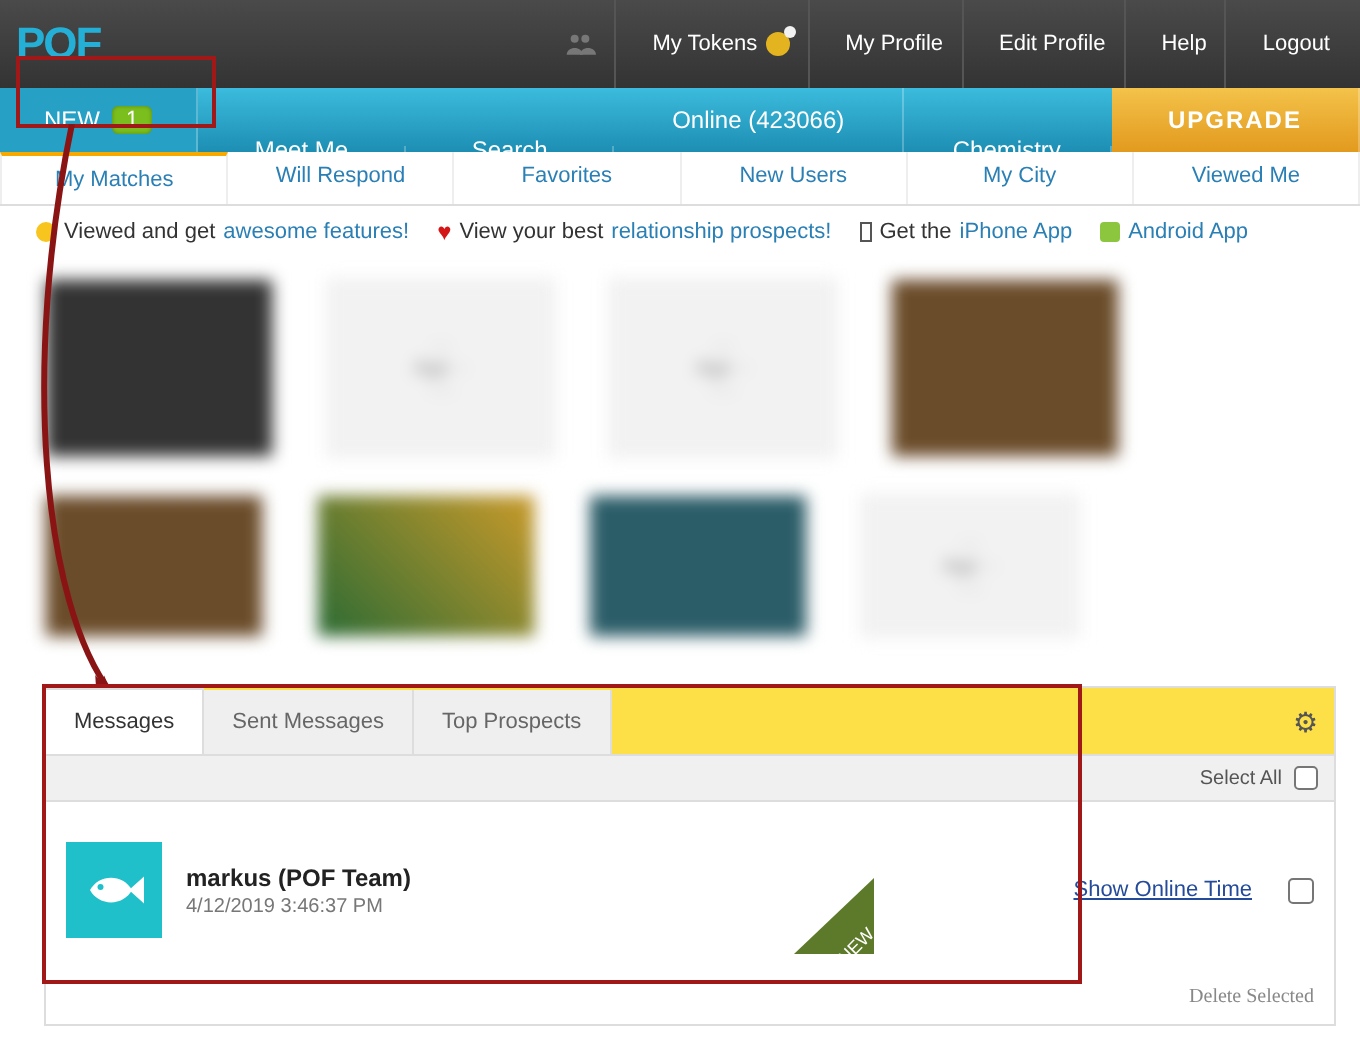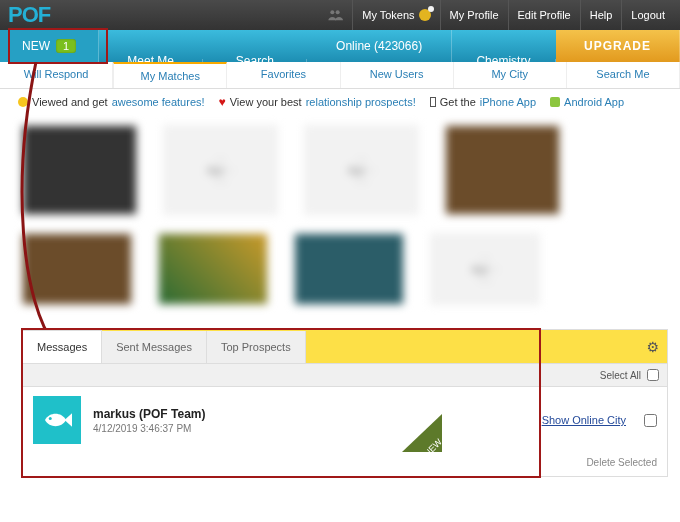--- a/index.html
+++ b/index.html
@@ -1,24 +1,24 @@
 <!DOCTYPE html>
 <html><head>
 <meta charset="utf-8">
 <style>
   * { box-sizing: border-box; margin: 0; padding: 0; }
   body { font-family: Arial, Helvetica, sans-serif; font-size: 12px; background: #fff; width: 680px; }
   .wrap { width: 680px; background: #fff; position: relative; }
 
   
-  .topbar { background: linear-gradient(#4a4a4a,#333); height: 30px; display: flex; align-items: center; color: #fff; padding: 0 6px; }
+  .topbar { background: linear-gradient(#4a4a4a,#333); height: 44px; display: flex; align-items: center; color: #fff; padding: 0 6px; }
   .brand { font-family: Verdana, sans-serif; font-weight: bold; font-size: 22px; color: #24b0d6; padding: 0 6px 0 2px; letter-spacing: -1px;}
   .top-spacer { flex: 1; }
   .top-link { color:#fff; padding: 0 9px; font-size: 11px; cursor: pointer; display:flex; align-items:center; gap:4px; height:100%; }
-  .top-link + .top-link { border-left: 1px solid #555; }
+  .top-link + .top-link { border-left: 1px solid #555; padding-left: 18px; }
   .people-icon { width:16px; height:16px; display:inline-block; }
   .globe-badge { background:#e3b420; width:12px; height:12px; border-radius:50%; display:inline-block; position:relative; }
   .globe-badge::after { content:""; position:absolute; top:-3px; right:-3px; width:6px; height:6px; background:#f2f2f2; border-radius:50%; }
 
   
   .navbar { display:flex; height:32px; background: linear-gradient(#3bbbdd,#1d8eb3); color:#fff; }
   .nav-item { flex:0 0 auto; padding: 0 18px; display:flex; align-items:center; justify-content:center; font-size:12px; border-right:1px solid rgba(255,255,255,0.25); cursor:pointer; }
   .nav-new { background:#26a0c4; padding:0 22px; display:flex; align-items:center; gap:6px;}
   .badge-green { background:#7bbf1e; color:#fff; padding:1px 7px; font-size:11px; border-radius:3px; box-shadow: inset 0 0 2px rgba(0,0,0,0.3); }
   .nav-item.flex { flex:1;margin-top:29px;}
@@ -54,33 +54,33 @@
 
   
   .msg-panel { margin: 4px 12px 8px 22px; border:1px solid #ddd; position:relative; }
   .msg-tabs { display:flex; background:#fde047; border-bottom:1px solid #ddd; align-items:center;}
   .msg-tab { padding:10px 14px; font-size:11px; color:#666; border-right:1px solid #ddd; background:#efefef; cursor:pointer;}
   .msg-tab.active { background:#fff; color:#333; border-top:1px solid #ddd; position:relative; top:0;}
   .msg-tabs-spacer{flex:1;}
   .gear { padding:0 8px; color:#555; font-size:14px; cursor:pointer;}
   .msg-header { display:flex; justify-content:flex-end; align-items:center; padding:5px 8px; background:#f0f0f0; font-size:10px; color:#555; border-bottom:1px solid #ddd; gap:6px;}
   .msg-header input[type=checkbox]{ width:12px; height:12px;}
-  .msg-row { display:flex; align-items:center; padding:9px 10px; gap:12px; position:relative;}
+  .msg-row { display:flex; align-items:center; padding:20px 10px; gap:12px; position:relative;}
   .avatar-teal { width:48px; height:48px; background:#1fc0c9; display:flex; align-items:center; justify-content:center;}
   .fish-svg { width:30px; height:24px; }
   .msg-info { flex:0 0 auto;}
   .msg-sender { font-weight:bold; color:#222; font-size:12px;}
   .msg-time { color:#777; font-size:10px; margin-top:2px;}
   .msg-mid { flex:1; position:relative; height:48px;}
   .tri-new { position:absolute; right:88px; bottom:-8px; width:0; height:0; border-left:40px solid transparent; border-bottom:38px solid #5d7a2a;}
   .tri-new span { position:absolute; right:-2px; top:20px; color:#fff; font-size:9px; transform: rotate(-45deg); transform-origin: right bottom;}
   .msg-right { display:flex; align-items:center; gap:18px;}
   .show-time { color:#244a9a; text-decoration:underline; font-size:11px; cursor:pointer;}
   .msg-row input[type=checkbox]{width:13px;height:13px;}
-  .msg-footer{ display:flex; justify-content:flex-end; padding:4px 10px 8px; font-size:10px; color:#888;}
+  .msg-footer{ display:flex; justify-content:flex-end; padding:4px 10px 8px; font-size:10px; color:#888;font-family:Liberation Serif, serif;}
 
   .red-box-msg { position:absolute; border:2px solid #a01818; pointer-events:none; }
 </style>
 </head>
 <body>
 <div class="wrap">
 
 <div class="topbar">
   <span class="brand">POF</span>
   <span class="top-spacer"></span>
@@ -109,26 +109,26 @@
   </div>
   <div class="nav-item flex">Meet Me</div>
   <div class="nav-item flex">Search</div>
   <div class="nav-item" style="flex:1.6">Online (423066)</div>
   <div class="nav-item flex">Chemistry</div>
   <div class="nav-item nav-upgrade">UPGRADE</div>
 </div>
 <div class="red-box-nav"></div>
 
 <div class="subnav">
+  <div class="subnav-item first">My Matches</div>
   <div class="subnav-item">Will Respond</div>
-  <div class="subnav-item first">My Matches</div>
   <div class="subnav-item">Favorites</div>
   <div class="subnav-item">New Users</div>
   <div class="subnav-item">My City</div>
-  <div class="subnav-item">Search Me</div>
+  <div class="subnav-item">Viewed Me</div>
 </div>
 
 <div class="feat-row">
   <div class="feat">
     <span class="ic-yellow"></span>
     <span>Viewed and get </span>
     <a href="#">awesome features!</a>
   </div>
   <div class="feat">
     <span class="ic-heart">♥</span>
@@ -190,21 +190,21 @@
     <div class="msg-info">
       <div class="msg-sender">markus (POF Team)</div>
       <div class="msg-time">4/12/2019 3:46:37 PM</div>
     </div>
     <div class="msg-mid">
       <div class="tri-new">
             <span>NEW</span>
           </div>
     </div>
     <div class="msg-right">
-      <span class="show-time">Show Online City</span>
+      <span class="show-time">Show Online Time</span>
       <input type="checkbox" style="">
     </div>
   </div>
   <div class="msg-footer">
     <span>Delete Selected</span>
   </div>
 
   <div class="red-box-msg" style="top:-2px; left:-2px; width:520px; height:150px;"></div>
 </div>
 

